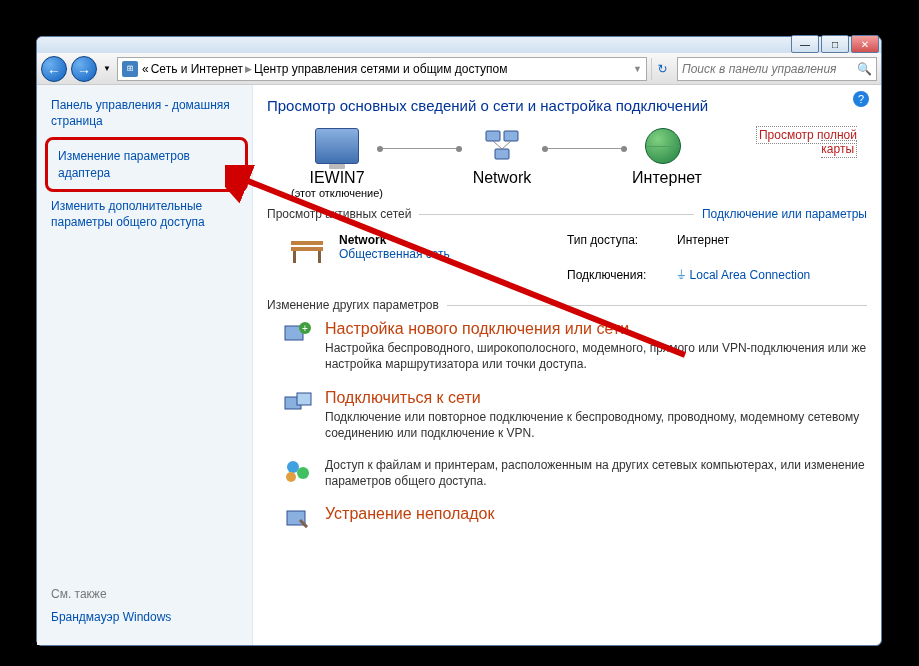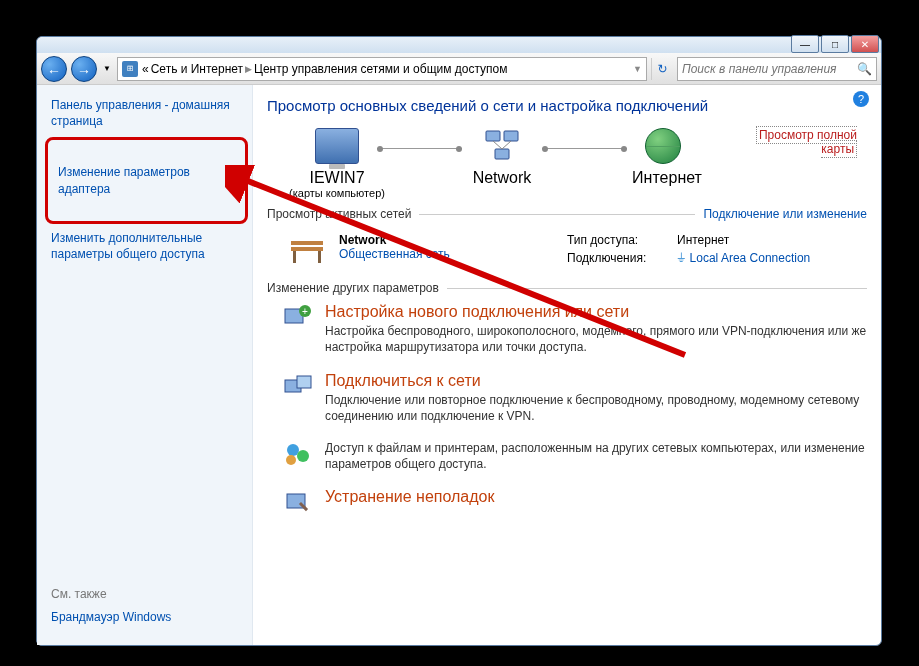--- a/index.html
+++ b/index.html
@@ -49,21 +49,21 @@
     color: #888; font-size: 12px; }
   .search-icon { width: 16px; color: #1060c0; cursor: pointer; }
   
   .body-area { flex: 1; display: flex; overflow: hidden; }
   
   .sidebar { width: 216px; background: #f0f5fa; border-right: 1px solid #e0e8f0;
     display: flex; flex-direction: column; padding: 12px 8px 8px 14px; }
   .sidebar-link { color: #0050b0; font-size: 12px; margin-bottom: 12px; cursor: pointer;
     line-height: 1.35; }
   .sidebar-link.highlighted { border: 3px solid #d00000; border-radius: 8px;
-    padding: 24px 10px; margin: -4px -4px 6px -6px; }
+    padding: 8px 10px; margin: -4px -4px 6px -6px; }
   .sidebar-spacer { flex: 1; }
   .sidebar-seealso { font-size: 12px; color: #777; margin-bottom: 8px; }
   
   .content { flex: 1; padding: 12px 14px; overflow-y: auto; position: relative; }
   .help-icon { position: absolute; right: 12px; top: 6px; width: 16px; height: 16px;
     border-radius: 50%; background: #2080e0; color: #fff; font-size: 11px;
     display:flex; align-items:center; justify-content:center; cursor:pointer; }
   .content h1 { color: #003399; font-size: 15px; font-weight: normal;
     margin-bottom: 14px; }
   
@@ -84,21 +84,21 @@
   .section-title { font-size: 12px; color: #333; }
   .section-rule { flex: 1; border-top: 1px solid #ccc; margin-left: 8px; }
   .section-link { color: #0050b0; font-size: 12px; margin-left: 8px; cursor: pointer; }
   
   .active-net { display: flex; padding: 4px 0 10px 20px; }
   .active-net-left { display: flex; gap: 12px; width: 280px; }
   .bench-icon { width: 40px; height: 32px; }
   .net-name { font-weight: bold; font-size: 12px; }
   .net-type { color: #0050b0; font-size: 12px; cursor: pointer; }
   .active-net-right { flex: 1; display: grid; grid-template-columns: 110px 1fr;
-    row-gap: 3px; font-size: 12px; }
+    row-gap: 21px; font-size: 12px; }
   .conn-link { color: #0050b0; cursor: pointer; display:flex; align-items:center; gap:4px; }
   
   .task-list { padding-left: 16px; }
   .task { display: flex; gap: 12px; margin-bottom: 16px; }
   .task-icon { width: 30px; height: 28px; flex-shrink: 0; }
   .task-title { color: #c2410c; font-size: 16px; cursor: pointer; margin-bottom: 2px; }
   .task-desc { font-size: 12px; color: #333; line-height: 1.35; }
   
   .arrow-overlay { position: absolute; left: 225px; top: 165px; pointer-events: none; z-index: 50; }
   
@@ -162,21 +162,21 @@
     </div>
 
     <div class="content">
       <div class="help-icon">?</div>
       <h1>Просмотр основных сведений о сети и настройка подключений</h1>
 
       <div class="network-map">
         <div class="map-node">
           <div class="map-icon icon-computer"></div>
           <div class="map-label">IEWIN7</div>
-          <div class="map-sublabel">(карты компьютер)</div>
+          <div class="map-sublabel">(этот отключение)</div>
         </div>
         <div class="map-line"></div>
         <div class="map-node">
           <div class="map-icon icon-network">
             <svg width="40" height="34" viewBox="0 0 40 34">
               <rect x="4" y="2" width="14" height="10" rx="1" fill="#8ab0e0" stroke="#305090"></rect>
               <rect x="22" y="2" width="14" height="10" rx="1" fill="#8ab0e0" stroke="#305090"></rect>
               <rect x="13" y="20" width="14" height="10" rx="1" fill="#8ab0e0" stroke="#305090"></rect>
               <line x1="11" y1="12" x2="20" y2="20" stroke="#888"></line>
               <line x1="29" y1="12" x2="20" y2="20" stroke="#888"></line>
@@ -192,21 +192,21 @@
           <div class="map-label">Интернет</div>
         </div>
         <div style="width:130px; text-align:right;">
           <span class="fullmap-link">Просмотр полной карты</span>
         </div>
       </div>
 
       <div class="section-header">
         <span class="section-title">Просмотр активных сетей</span>
         <div class="section-rule"></div>
-        <span class="section-link">Подключение или изменение</span>
+        <span class="section-link">Подключение или параметры</span>
       </div>
 
       <div class="active-net">
         <div class="active-net-left">
           <div class="bench-icon">
             <svg width="40" height="32" viewBox="0 0 40 32">
               <rect x="4" y="8" width="32" height="4" fill="#c08040"></rect>
               <rect x="4" y="14" width="32" height="4" fill="#c08040"></rect>
               <rect x="6" y="18" width="3" height="12" fill="#806040"></rect>
               <rect x="31" y="18" width="3" height="12" fill="#806040"></rect>

